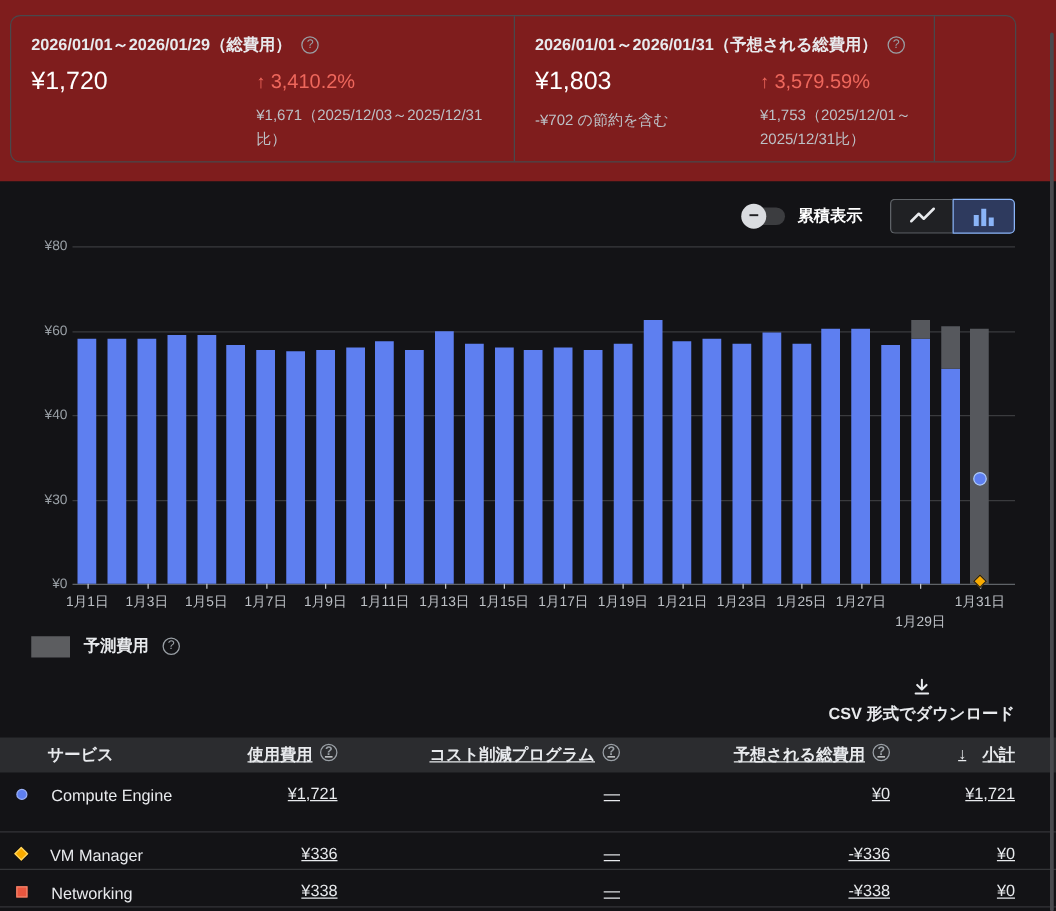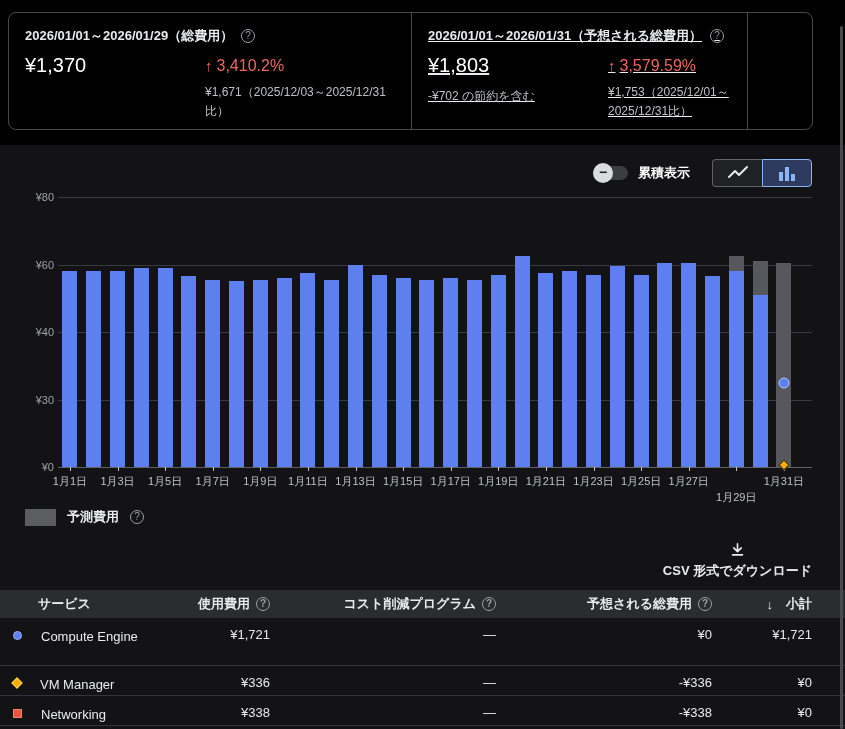--- a/index.html
+++ b/index.html
@@ -3,26 +3,26 @@
 <meta charset="utf-8">
 <style>
   * { margin:0; padding:0; box-sizing:border-box; }
   html,body { background:#0e0e10; }
   .page {
     position:relative; width:845px; height:729px; overflow:hidden;
     background:#131316; font-family:"Liberation Sans","DejaVu Sans",sans-serif;
     color:#e8eaed;
   }
   
-  .top-banner { position:absolute; top:0; left:0; width:845px; height:145px; background:#000000; }
+  .top-banner { position:absolute; top:0; left:0; width:845px; height:145px; background:#7f1d1d; }
   .summary-card { position:absolute; left:8px; top:12px; width:805px; height:118px;
     border:1px solid #48494c; border-radius:8px; display:flex; }
   .metric { padding:14px 16px 0 16px; }
   .metric.m1 { width:402px; }
-  .metric.m2 { width:336px; border-left:1px solid #48494c;text-decoration:underline; }
+  .metric.m2 { width:336px; border-left:1px solid #48494c; }
   .metric.m3 { flex:1; border-left:1px solid #48494c; }
   .metric-title-row { display:flex; align-items:center; gap:8px; }
   .metric-title { font-size:13px; font-weight:bold; color:#e8eaed; }
   .help-icon { width:14px; height:14px; min-width:14px; border:1px solid #9aa0a6; border-radius:50%;
     color:#9aa0a6; font-size:10px; line-height:12px; text-align:center; display:inline-block; cursor:pointer; }
   .metric-grid { display:flex; margin-top:9px; }
   .metric-grid .left { width:180px; }
   .metric-grid .right { flex:1; }
   .metric-value { font-size:20px; color:#ffffff; }
   .metric-change { font-size:16px; color:#ee675c; margin-top:3px; }
@@ -63,21 +63,21 @@
     align-items:center; gap:5px; cursor:pointer; }
   .download-label { font-size:13px; font-weight:bold; color:#e8eaed; }
   
   .tbl { position:absolute; top:590px; left:0; width:845px; font-size:13px; }
   .thead { display:flex; align-items:center; height:28px; background:#2b2c2f; font-weight:bold; color:#e8eaed; padding-left:10px; }
   .trow { display:flex; align-items:flex-start; padding:9px 0 0 10px; border-bottom:1px solid #343538; color:#e8eaed; }
   .c1 { width:140px; display:flex; align-items:flex-start; }
   .c1 .svc-name { width:104px; line-height:1.55; }
   .hc1 { width:140px; }
   .c2 { width:120px; } .c3 { width:226px; } .c4 { width:216px; } .c5 { width:100px; }
-  .num { text-align:right; display:flex; justify-content:flex-end; align-items:center; gap:6px; }
+  .num { text-align:right; display:flex; justify-content:flex-end; gap:6px;text-decoration:underline; }
   .row-icon { width:9px; height:9px; margin:4px 19px 0 3px; }
   .icon-circle { border-radius:50%; border:1px solid #9ab0f5; }
   .icon-diamond { width:8px; height:8px; transform:rotate(45deg); border:1px solid #fdd663; }
   .icon-square { border:1px solid #f0836a; }
   .sort-arrow { margin-right:7px; font-weight:bold; }
   
   .scrollbar { position:absolute; right:2px; top:26px; width:3px; height:703px; background:#48494d; border-radius:2px; cursor:pointer; }
 </style>
 </head>
 <body>
@@ -86,21 +86,21 @@
 
   <div class="top-banner">
     <div class="summary-card">
       <section class="metric m1">
         <div class="metric-title-row">
           <span class="metric-title">2026/01/01～2026/01/29（総費用）</span>
           <span class="help-icon">?</span>
         </div>
         <div class="metric-grid">
           <div class="left">
-            <div class="metric-value">¥1,370</div>
+            <div class="metric-value">¥1,720</div>
           </div>
           <div class="right">
             <div class="metric-change"><span class="arrow">↑</span><span>3,410.2%</span></div>
             <div class="metric-note metric-comp">¥1,671（2025/12/03～2025/12/31比）</div>
           </div>
         </div>
       </section>
       <section class="metric m2">
         <div class="metric-title-row">
           <span class="metric-title">2026/01/01～2026/01/31（予想される総費用）</span>

